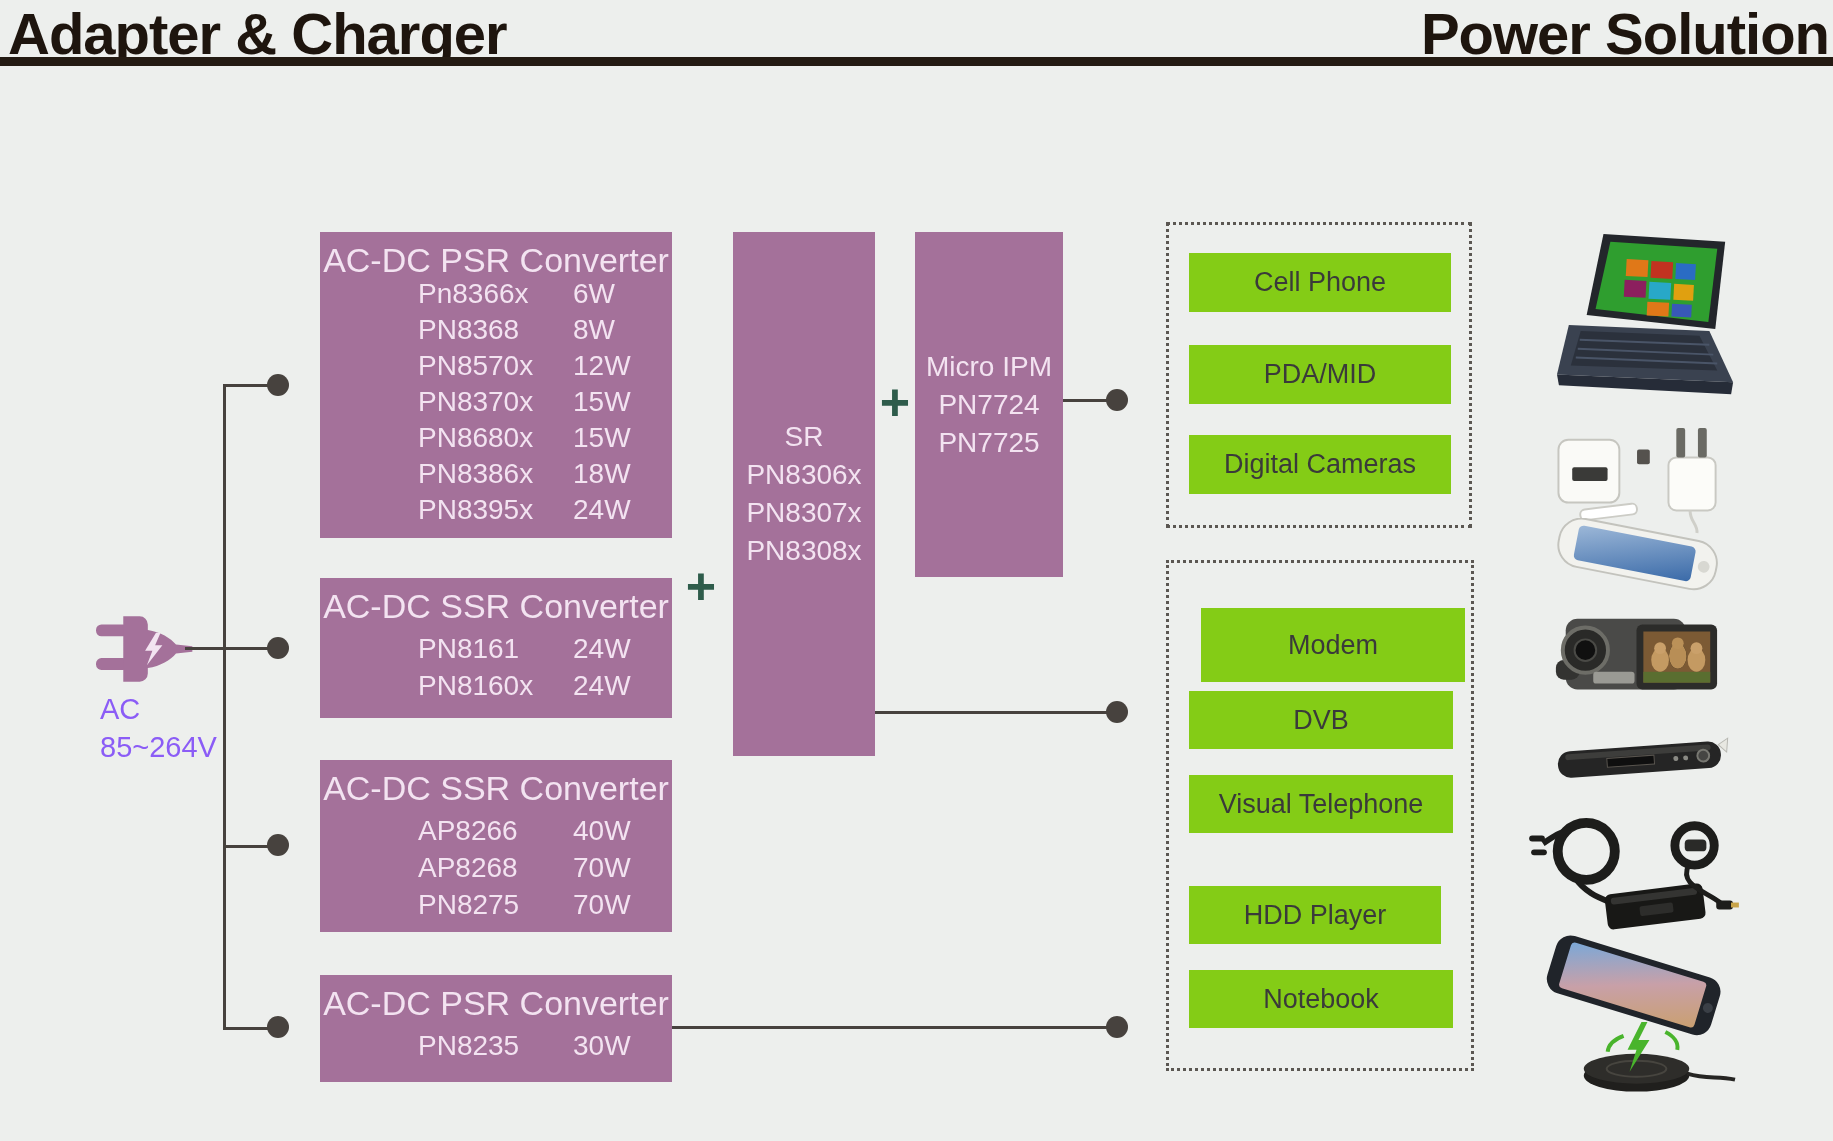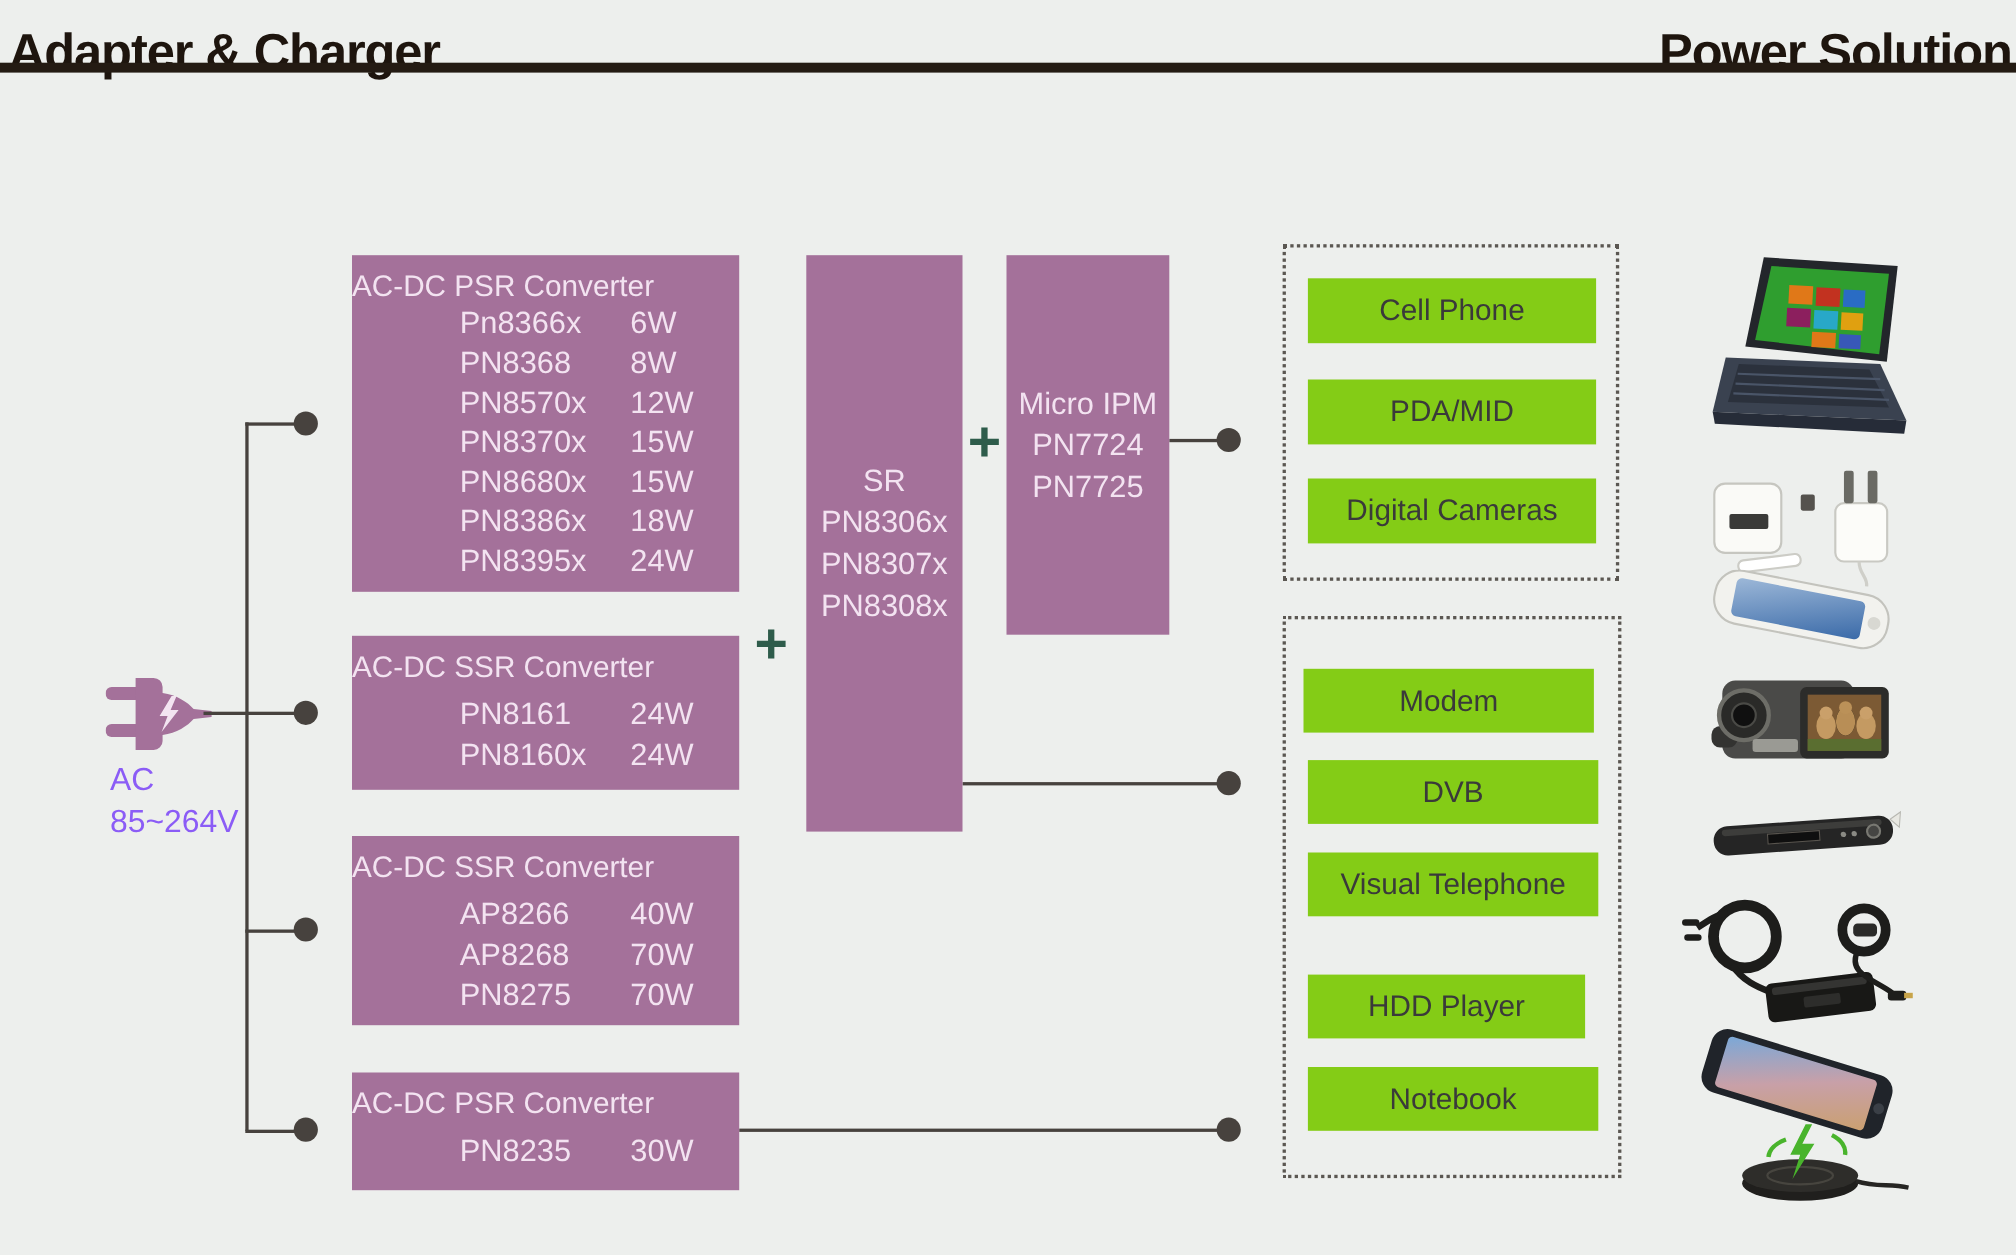--- a/index.html
+++ b/index.html
@@ -1,32 +1,32 @@
 <!DOCTYPE html>
 <html><head>
 <meta charset="utf-8">
 <style>
   html,body{margin:0;padding:0;background:#dcdeda;}
   .canvas{
     position:relative;width:1833px;height:1141px;background:#edefed;
     font-family:"Liberation Sans",sans-serif;overflow:hidden;
   }
   
-  .hdr{position:absolute;top:20px;font-weight:bold;font-size:46px;color:#1e150e;letter-spacing:-1px;white-space:nowrap;}
+  .hdr{position:absolute;top:0;font-weight:bold;font-size:58px;color:#1e150e;letter-spacing:-1px;white-space:nowrap;text-decoration:underline;}
   .hdr-left{left:8px;}
   .hdr-right{right:4px;}
   .hdr-rule{position:absolute;left:0;top:57px;width:1833px;height:9px;background:#241b13;}
   
   .hline,.vline{position:absolute;background:#47423e;}
   .hline{height:3px;}
   .vline{width:3px;}
   .dot{position:absolute;width:22px;height:22px;border-radius:50%;background:#47423e;}
   
   .pbox{position:absolute;background:#a4719a;color:#f3e3f1;}
-  .pbox-title{padding-top:12px;text-align:left;font-size:27px;line-height:32px;}
+  .pbox-title{padding-top:12px;text-align:center;font-size:34px;line-height:32px;}
   .rows{margin-top:0;padding-left:20px;}
   .rows.gap{margin-top:8px;}
   .prow{position:relative;height:36px;font-size:28px;line-height:36px;}
   .prow.tall{height:37px;line-height:37px;}
   .prow .pn{position:absolute;left:78px;}
   .prow .watt{position:absolute;left:233px;}
   
   .vbox{position:absolute;background:#a4719a;color:#f3e3f1;display:flex;flex-direction:column;
         justify-content:center;align-items:center;font-size:28px;}
   .vbox div{line-height:38px;white-space:nowrap;}
@@ -171,21 +171,21 @@
     <div>PN7725</div>
   </div>
 
   <div class="dgroup" style="left:1166px;top:222px;width:300px;height:300px">
     <div class="abar" style="left:20px;top:28px;width:262px;height:59px">Cell Phone</div>
     <div class="abar" style="left:20px;top:120px;width:262px;height:59px">PDA/MID</div>
     <div class="abar" style="left:20px;top:210px;width:262px;height:59px">Digital Cameras</div>
   </div>
 
   <div class="dgroup" style="left:1166px;top:560px;width:302px;height:505px">
-    <div class="abar" style="left:16px;top:45px;width:264px;height:58px">Modem</div>
+    <div class="abar" style="left:32px;top:45px;width:264px;height:74px">Modem</div>
     <div class="abar" style="left:20px;top:128px;width:264px;height:58px">DVB</div>
     <div class="abar" style="left:20px;top:212px;width:264px;height:58px">Visual Telephone</div>
     <div class="abar" style="left:20px;top:323px;width:252px;height:58px">HDD Player</div>
     <div class="abar" style="left:20px;top:407px;width:264px;height:58px">Notebook</div>
   </div>
 
   <svg class="dev" style="left:1548px;top:226px;width:200px;height:188px" viewBox="0 0 200 190">
     <polygon points="55,8 178,16 168,104 38,90" fill="#23262b"></polygon>
     <polygon points="62,16 170,23 161,97 47,84" fill="#2f9e2f"></polygon>
     <g>

